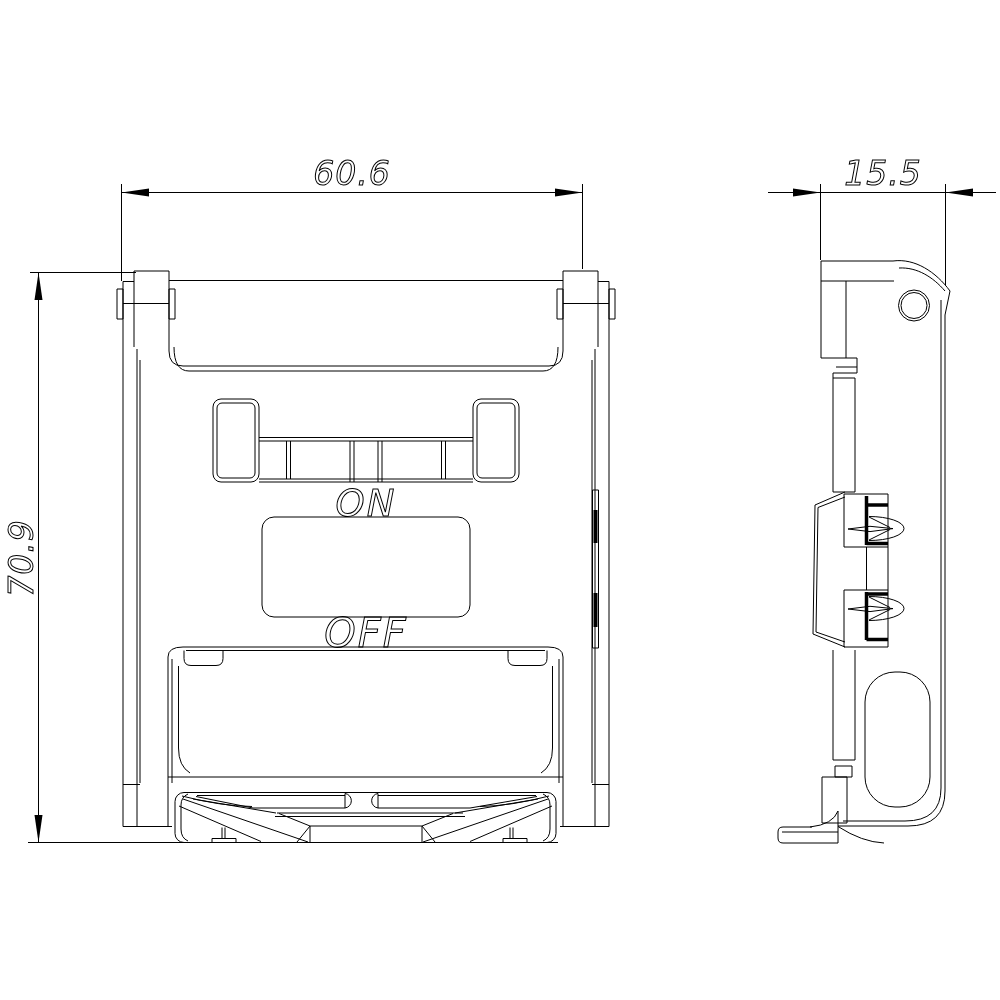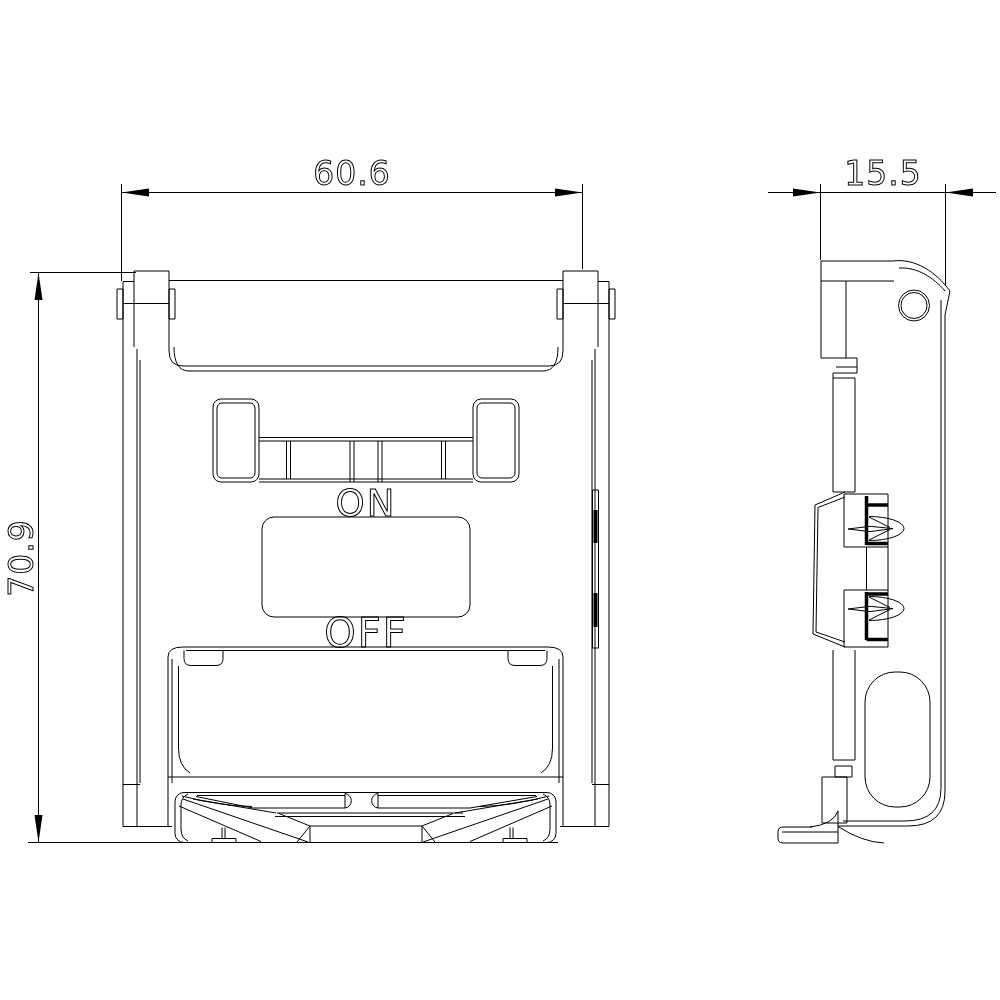--- a/index.html
+++ b/index.html
@@ -1,16 +1,16 @@
 <!DOCTYPE html>
 <html><head>
 <meta charset="utf-8">
 <style>
   html,body{margin:0;padding:0;background:#ffffff;}
-  .stage{width:1000px;height:1000px;background:#ffffff;position:relative;font-family:"DejaVu Sans",sans-serif;}
+  .stage{width:1000px;height:1000px;background:#ffffff;position:relative;font-family:"DejaVu Sans",sans-serif;font-style:italic;}
   svg{display:block;}
   .cad-line{fill:none;stroke:#000000;stroke-width:1;stroke-linejoin:round;stroke-linecap:butt;}
   .cad-thick{fill:none;stroke:#000000;stroke-width:3.5;stroke-linejoin:round;}
   .cad-fill{fill:#000000;stroke:none;}
   .cad-text{fill:none;stroke:#000000;stroke-width:1;font-family:"DejaVu Sans",sans-serif;letter-spacing:1px;}
   .dim-text{font-size:33px;}
   .label-text-on{font-size:37px;letter-spacing:2px;}
   .label-text-off{font-size:40px;letter-spacing:2px;}
 </style>
 </head>

